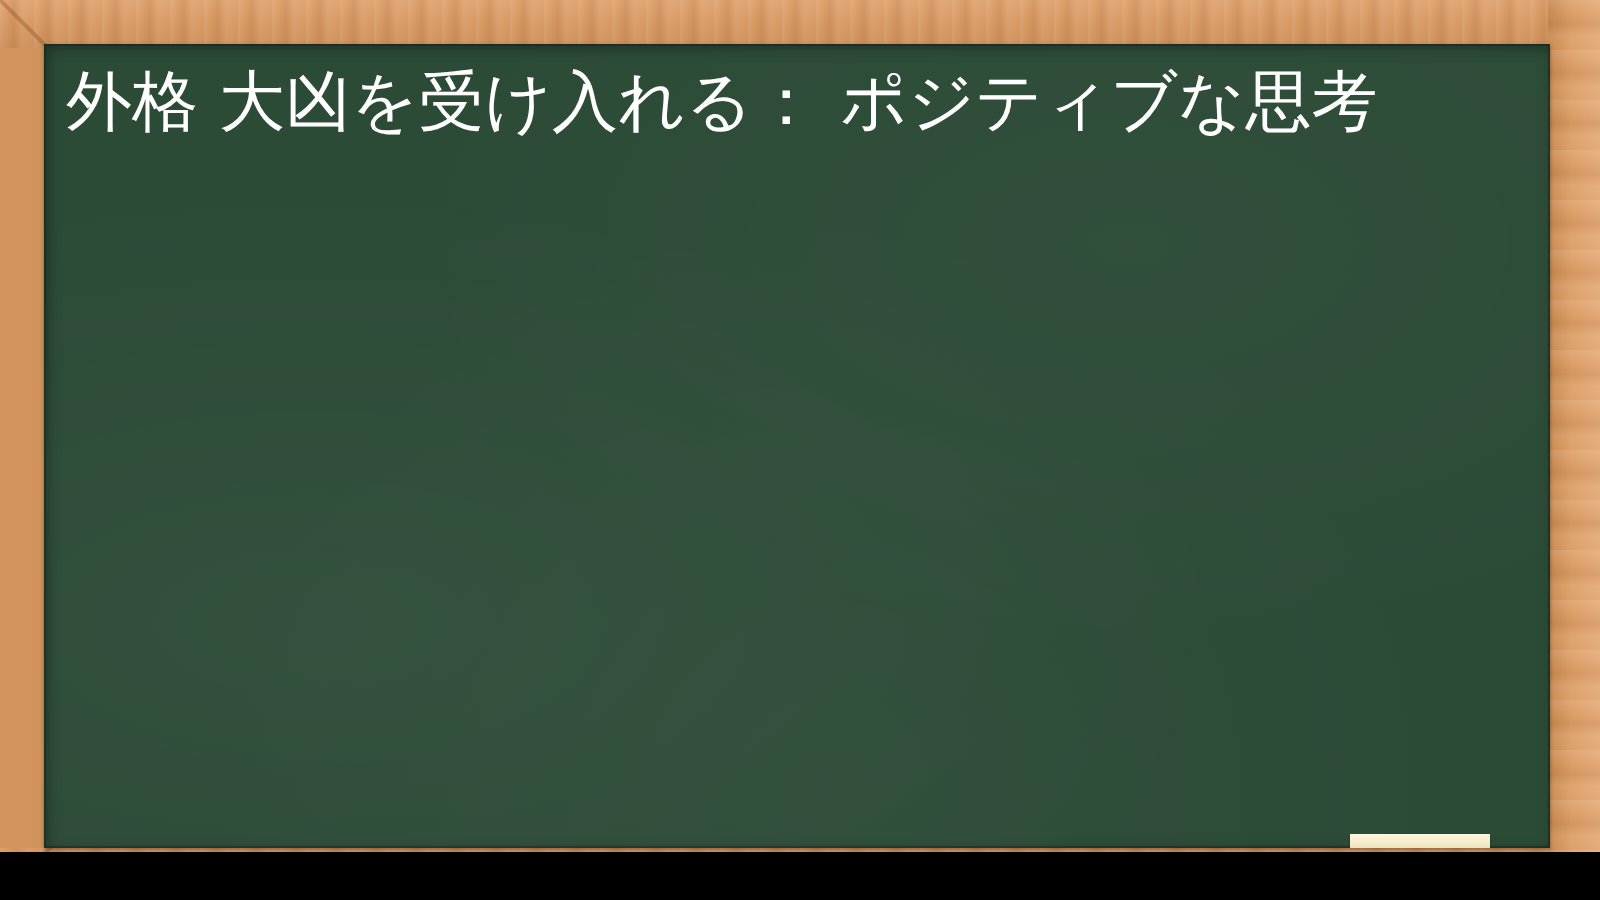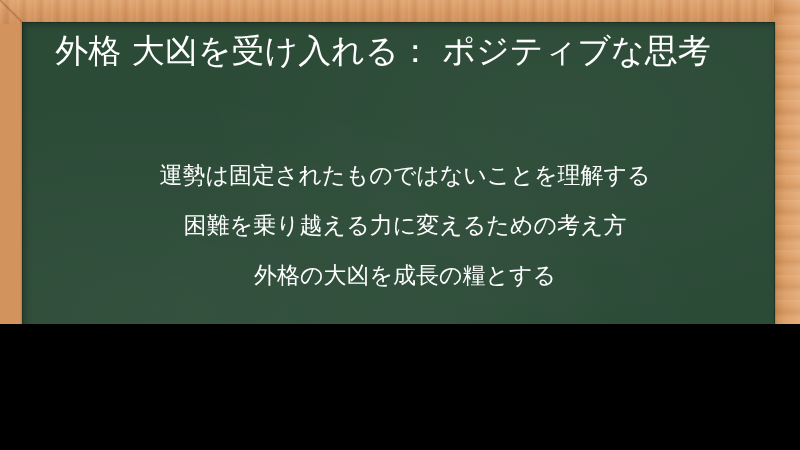--- a/index.html
+++ b/index.html
@@ -10,24 +10,23 @@
   body {
     width: 800px;
     height: 450px;
     overflow: hidden;
     font-family: "DejaVu Sans", "Liberation Sans", sans-serif;
   }
 
   #slide {
     position: relative;
     width: 800px;
-    height: 324px;
+    height: 426px;
     background: #14b8a6;
     overflow: hidden;
-    text-align: center;
   }
 
   
   #frame {
     position: absolute;
     left: 0;
     top: 0;
     width: 800px;
     height: 450px;
     background: #d2945c;
@@ -179,22 +178,17 @@
       <div class="miter br"></div>
     </div>
     <div class="wood-left"></div>
     <div class="wood-right"></div>
   </div>
 
   <div id="board">
 
     <div id="title">外格 大凶を受け入れる： ポジティブな思考</div>
 
-    <div id="bullets">
-      <div class="bullet-line">運勢は固定されたものではないことを理解する</div>
-      <div class="bullet-line">困難を乗り越える力に変えるための考え方</div>
-      <div class="bullet-line">外格の大凶を成長の糧とする</div>
-    </div>
 
     <div id="chalk"></div>
 
   </div>
 </div>
 
 </body></html>

